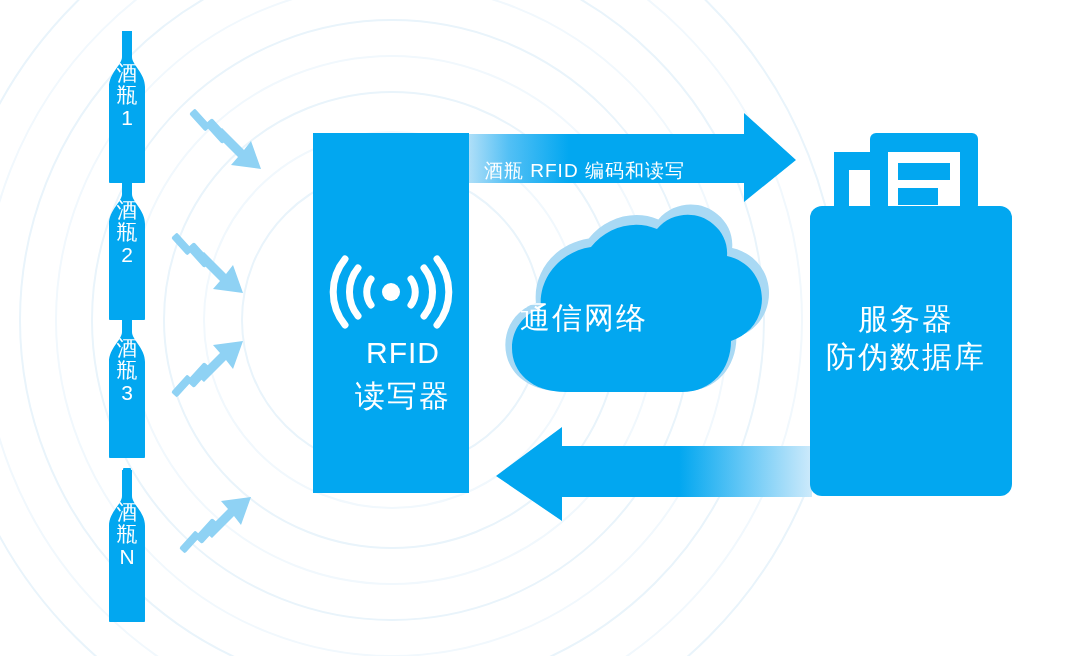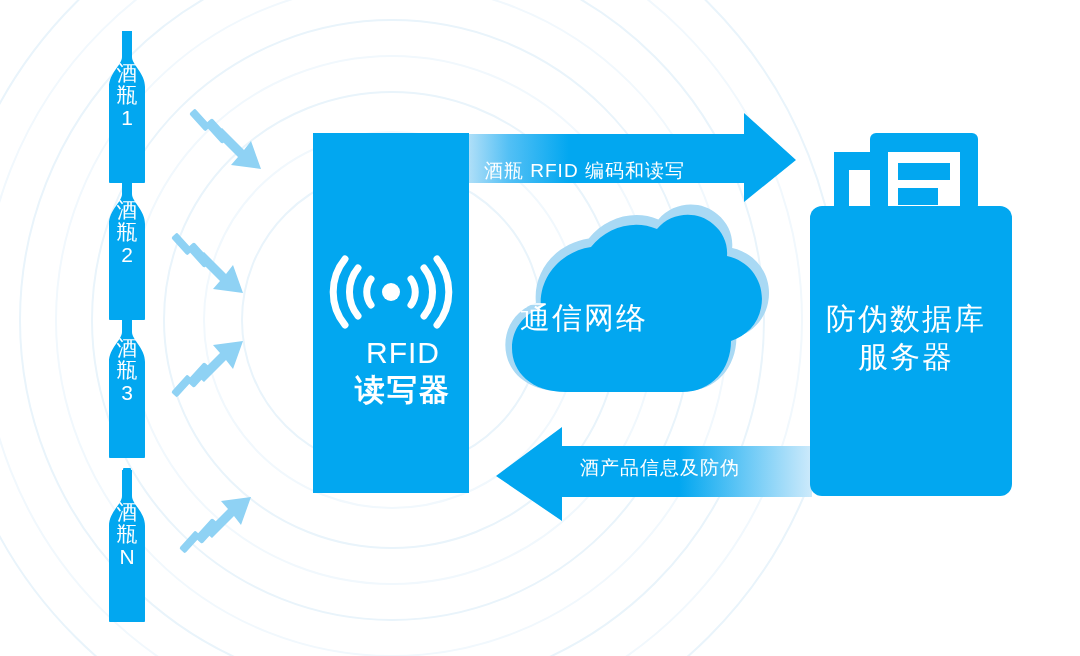--- a/index.html
+++ b/index.html
@@ -23,21 +23,21 @@
   }
   .bottle-label span{display:block;}
   .reader-text{
     position:absolute;
     width:180px;
     text-align:center;
     color:#ffffff;
     left:313px;
   }
   .reader-text .t1{font-size:30px;letter-spacing:1px;}
-  .reader-text .t2{font-size:30px;letter-spacing:2px;font-weight:bold;}
+  .reader-text .t2{font-size:30px;letter-spacing:2px;margin-top:6px;}
   .cloud-text{
     position:absolute;
     left:520px;top:298px;width:230px;
     text-align:left;color:#fff;font-size:30px;letter-spacing:2px;
   }
   .server-text{
     position:absolute;
     left:800px;top:300px;width:212px;
     text-align:center;color:#fff;font-size:30px;line-height:1.26;letter-spacing:2px;
   }
@@ -173,21 +173,20 @@
     <g>
       <path d="M462 134 L744 134 L744 113 L796 160 L744 202 L744 183 L462 183 Z" fill="url(#gradRight)"></path>
     </g>
 
     <g>
       <path d="M812 446 L562 446 L562 427 L496 476 L562 521 L562 497 L812 497 Z" fill="url(#gradLeft)"></path>
     </g>
   </svg>
 
   <div class="arrow-label lbl-top">酒瓶 RFID 编码和读写</div>
-  <div class="arrow-label lbl-bottom">酒产品信息及防伪</div>
 
   <svg class="layer" viewBox="0 0 1080 656">
     <g>
       <rect x="313" y="133" width="156" height="360" fill="#02a7f0"></rect>
     </g>
 
     <g fill="none" stroke="#ffffff" stroke-linecap="round">
       <circle cx="391" cy="292" r="9" fill="#ffffff" stroke="none"></circle>
       <path d="M371 279 A 22 22 0 0 0 371 305" stroke-width="7"></path>
       <path d="M411 279 A 22 22 0 0 1 411 305" stroke-width="7"></path>
@@ -243,17 +242,17 @@
       <rect x="888" y="152" width="72" height="60" fill="#ffffff"></rect>
       <rect x="898" y="163" width="52" height="17" fill="#02a7f0"></rect>
       <rect x="898" y="188" width="40" height="17" fill="#02a7f0"></rect>
     </g>
     <g>
       <rect x="810" y="206" width="202" height="290" rx="12" fill="#02a7f0"></rect>
     </g>
   </svg>
 
   <div class="server-text">
+    <div>服务器</div>
     <div>防伪数据库</div>
-    <div>服务器</div>
   </div>
 
 </div>
 
 </body></html>

